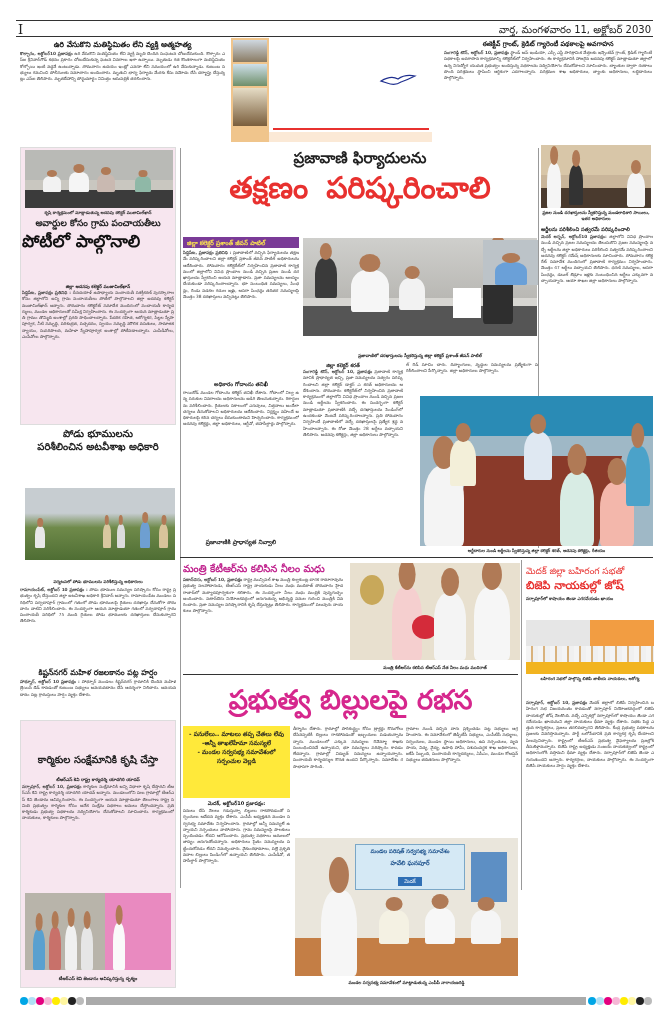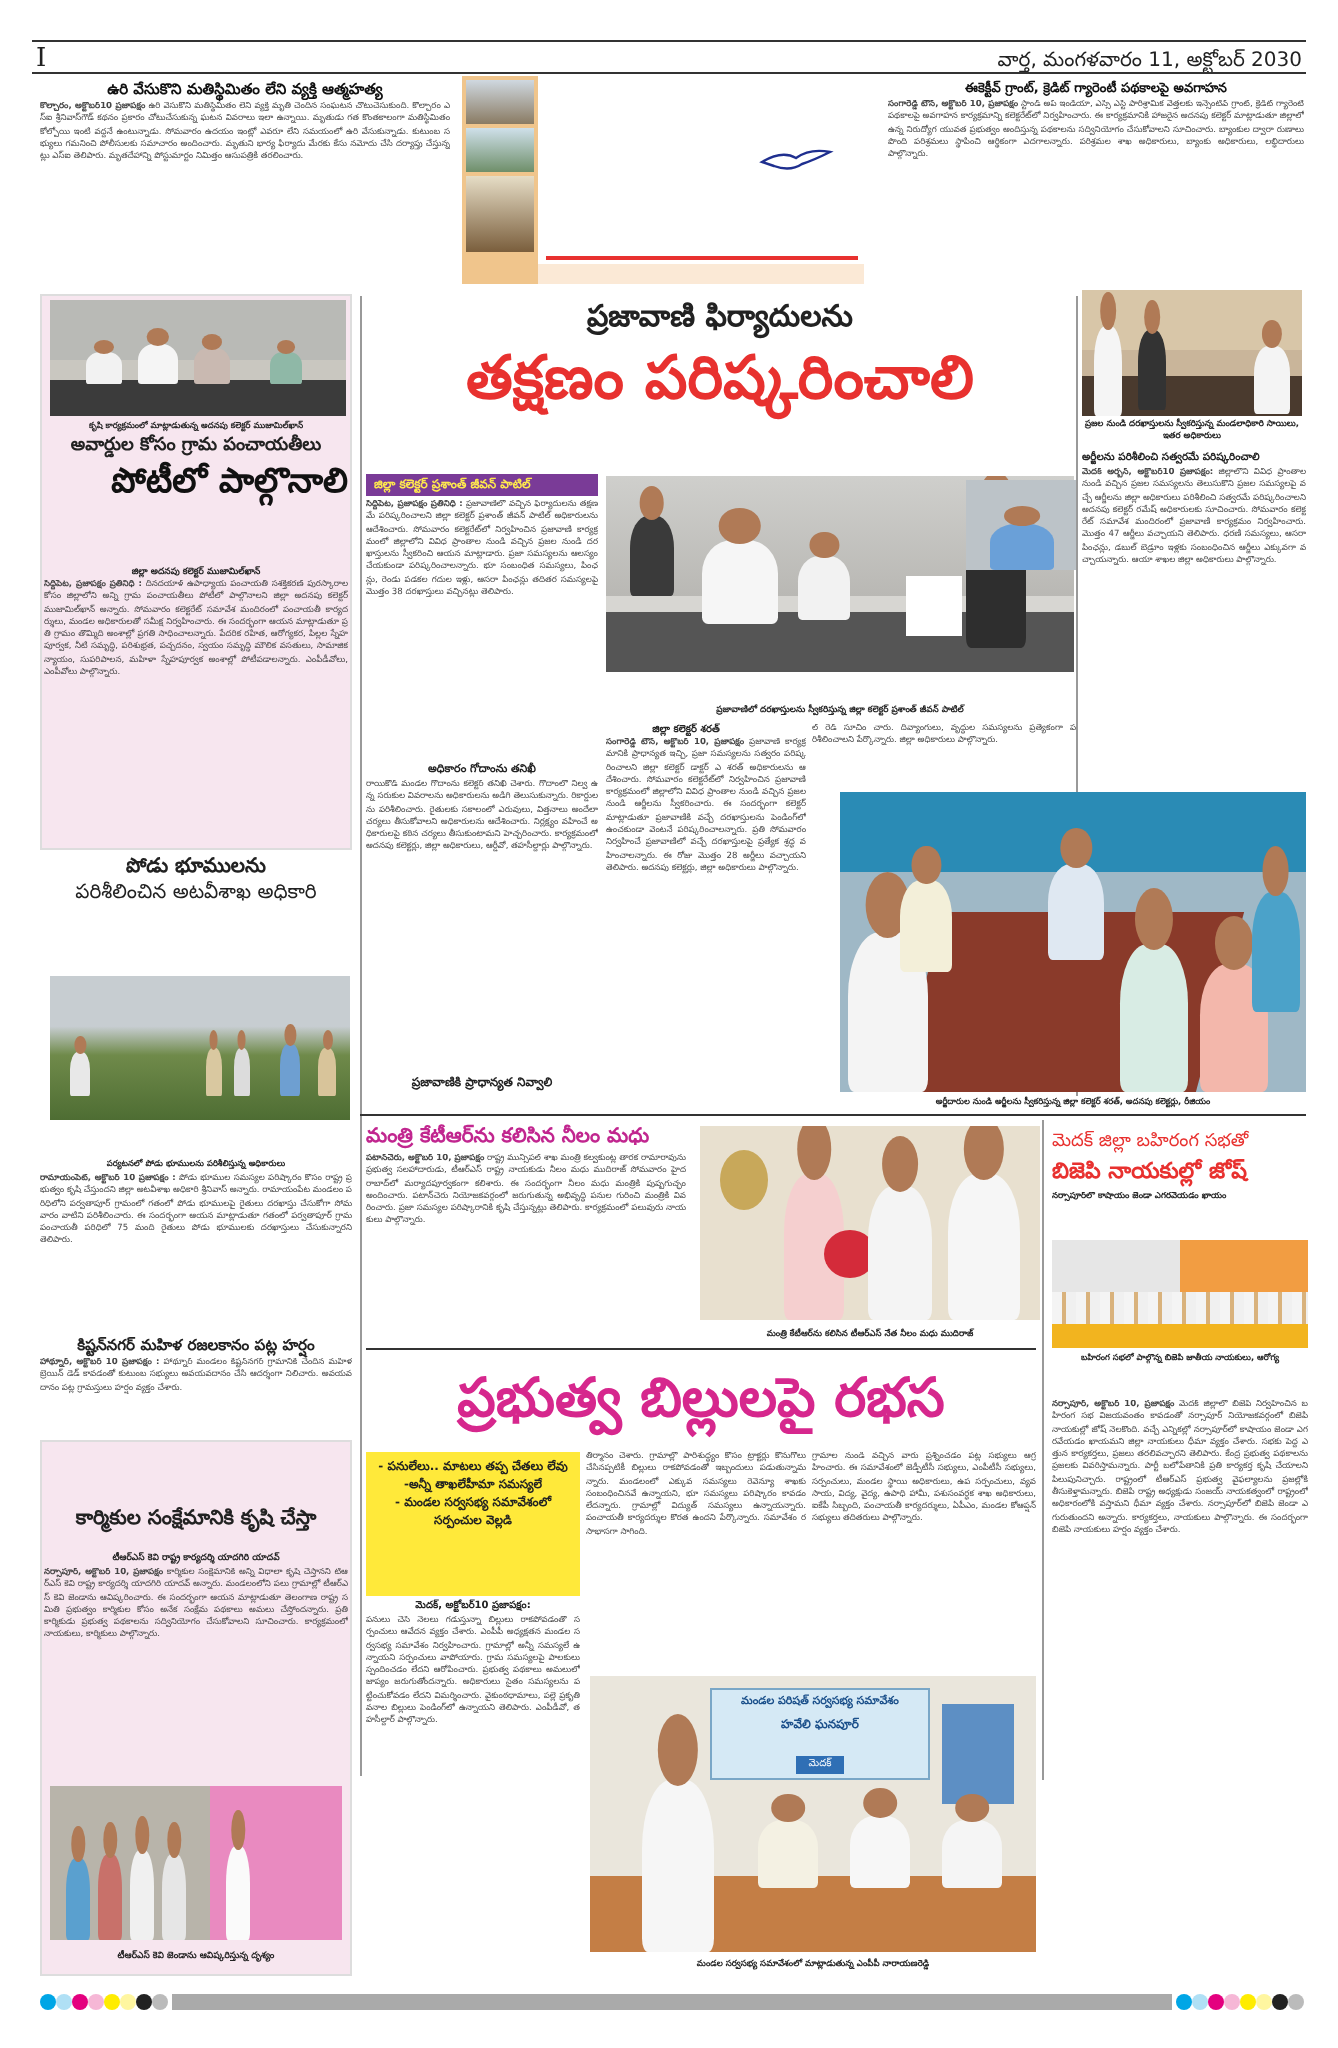--- a/index.html
+++ b/index.html
@@ -65,42 +65,42 @@
 <div class="abs head-sm" style="left:444px;top:39px;width:208px;font-size:6.5px;">ఈకెక్టీవ్ గ్రాంట్, క్రెడిట్ గ్యారెంటీ పథకాలపై అవగాహన</div>
 <div class="abs body-text" style="left:444px;top:50px;width:208px;height:95px;">
   <b>సంగారెడ్డి టౌన్, అక్టోబర్ 10, ప్రజాపక్షం</b>
   స్టాండ్ అప్ ఇండియా, ఎస్సీ ఎస్టీ పారిశ్రామిక వేత్తలకు ఇన్సెంటివ్ గ్రాంట్, క్రెడిట్ గ్యారెంటీ పథకాలపై అవగాహన కార్యక్రమాన్ని కలెక్టరేట్‌లో నిర్వహించారు. ఈ కార్యక్రమానికి హాజరైన అదనపు కలెక్టర్ మాట్లాడుతూ జిల్లాలో ఉన్న నిరుద్యోగ యువత ప్రభుత్వం అందిస్తున్న పథకాలను సద్వినియోగం చేసుకోవాలని సూచించారు. బ్యాంకుల ద్వారా రుణాలు పొంది పరిశ్రమలు స్థాపించి ఆర్థికంగా ఎదగాలన్నారు. పరిశ్రమల శాఖ అధికారులు, బ్యాంకు అధికారులు, లబ్ధిదారులు పాల్గొన్నారు.
 </div>
 
 <div class="vrule" style="left:180px;top:148px;height:740px;background:#999;"></div>
 <div class="vrule" style="left:538px;top:148px;height:400px;background:#999;"></div>
 
 <div class="abs" style="left:180px;top:148px;width:360px;text-align:center;font-size:15px;font-weight:bold;color:#222;line-height:20px;">ప్రజావాణి ఫిర్యాదులను</div>
-<div class="abs" style="left:180px;top:170px;width:360px;text-align:center;font-size:30px;font-weight:bold;color:#e8312f;line-height:40px;">తక్షణం పరిష్కరించాలి</div>
+<div class="abs" style="left:180px;top:170px;width:360px;text-align:center;font-size:30px;font-weight:bold;color:#e8312f;line-height:40px;font-family:Liberation Mono, monospace;">తక్షణం పరిష్కరించాలి</div>
 
 <div class="pinkbox" style="left:20px;top:147px;width:156px;height:278px;border:1px solid #ddd;"></div>
 <div class="photo" style="left:25px;top:150px;width:148px;height:58px;background:#c9c7c0;">
   <div class="wall" style="height:30px;background:#b9bab6;"></div>
   <div class="table" style="height:18px;background:#3b3b3b;"></div>
   <div class="person" style="left:18px;top:26px;width:18px;height:16px;background:#f2f2f2;"></div>
   <div class="person" style="left:44px;top:22px;width:20px;height:20px;background:#f5f5f5;"></div>
   <div class="person" style="left:72px;top:24px;width:18px;height:18px;background:#c9b9b1;"></div>
   <div class="person" style="left:110px;top:26px;width:16px;height:16px;background:#8fb8a7;"></div>
 </div>
 <div class="abs caption" style="left:22px;top:209px;width:152px;font-size:4.2px;">కృషి కార్యక్రమంలో మాట్లాడుతున్న అదనపు కలెక్టర్ ముజామిల్‌ఖాన్</div>
 <div class="abs" style="left:22px;top:217px;width:152px;text-align:center;font-size:9px;font-weight:bold;color:#222;line-height:12px;">అవార్డుల కోసం గ్రామ పంచాయతీలు</div>
-<div class="abs" style="left:22px;top:230px;width:152px;text-align:right;font-size:17px;font-weight:bold;color:#111;line-height:22px;">పోటీలో పాల్గొనాలి</div>
+<div class="abs" style="left:22px;top:230px;width:152px;text-align:left;font-size:17px;font-weight:bold;color:#111;line-height:22px;">పోటీలో పాల్గొనాలి</div>
 <div class="abs caption" style="left:22px;top:283px;width:152px;">జిల్లా అదనపు కలెక్టర్ ముజామిల్‌ఖాన్</div>
 <div class="abs body-text" style="left:22px;top:290px;width:152px;height:130px;">
   <b>సిద్దిపేట, ప్రజాపక్షం ప్రతినిధి :</b>
   దీనదయాళ్ ఉపాధ్యాయ పంచాయతీ సశక్తీకరణ్ పురస్కారాల కోసం జిల్లాలోని అన్ని గ్రామ పంచాయతీలు పోటీలో పాల్గొనాలని జిల్లా అదనపు కలెక్టర్ ముజామిల్‌ఖాన్ అన్నారు. సోమవారం కలెక్టరేట్ సమావేశ మందిరంలో పంచాయతీ కార్యదర్శులు, మండల అధికారులతో సమీక్ష నిర్వహించారు. ఈ సందర్భంగా ఆయన మాట్లాడుతూ ప్రతి గ్రామం తొమ్మిది అంశాల్లో ప్రగతి సాధించాలన్నారు. పేదరిక రహిత, ఆరోగ్యకర, పిల్లల స్నేహపూర్వక, నీటి సమృద్ధి, పరిశుభ్రత, పచ్చదనం, స్వయం సమృద్ధి మౌలిక వసతులు, సామాజిక న్యాయం, సుపరిపాలన, మహిళా స్నేహపూర్వక అంశాల్లో పోటీపడాలన్నారు. ఎంపీడీవోలు, ఎంపీవోలు పాల్గొన్నారు.
 </div>
 
 <div class="abs" style="left:20px;top:427px;width:156px;text-align:center;font-size:10px;font-weight:bold;line-height:13px;">పోడు భూములను</div>
-<div class="abs" style="left:20px;top:440px;width:156px;text-align:center;font-size:10px;font-weight:normal;line-height:13px;">పరిశీలించిన అటవీశాఖ అధికారి</div>
+<div class="abs" style="left:20px;top:440px;width:156px;text-align:center;font-size:10px;font-weight:bold;line-height:13px;">పరిశీలించిన అటవీశాఖ అధికారి</div>
 <div class="photo" style="left:25px;top:488px;width:150px;height:72px;background:linear-gradient(#c7cdd1 0%,#c7cdd1 35%,#6f8a4a 55%,#4e6d33 100%);">
   <div class="person" style="left:10px;top:38px;width:10px;height:22px;background:#e8e8e8;"></div>
   <div class="person" style="left:78px;top:36px;width:8px;height:24px;background:#d9c8a0;"></div>
   <div class="person" style="left:92px;top:36px;width:8px;height:24px;background:#dcdcdc;"></div>
   <div class="person" style="left:115px;top:34px;width:10px;height:26px;background:#6e9fd1;"></div>
   <div class="person" style="left:134px;top:36px;width:9px;height:24px;background:#d8c49a;"></div>
 </div>
 <div class="abs caption" style="left:22px;top:578px;width:152px;font-size:4.2px;">పర్యటనలో పోడు భూములను పరిశీలిస్తున్న అధికారులు</div>
 <div class="abs body-text" style="left:20px;top:587px;width:156px;height:60px;">
   <b>రామాయంపేట్, అక్టోబర్ 10 ప్రజాపక్షం :</b>

